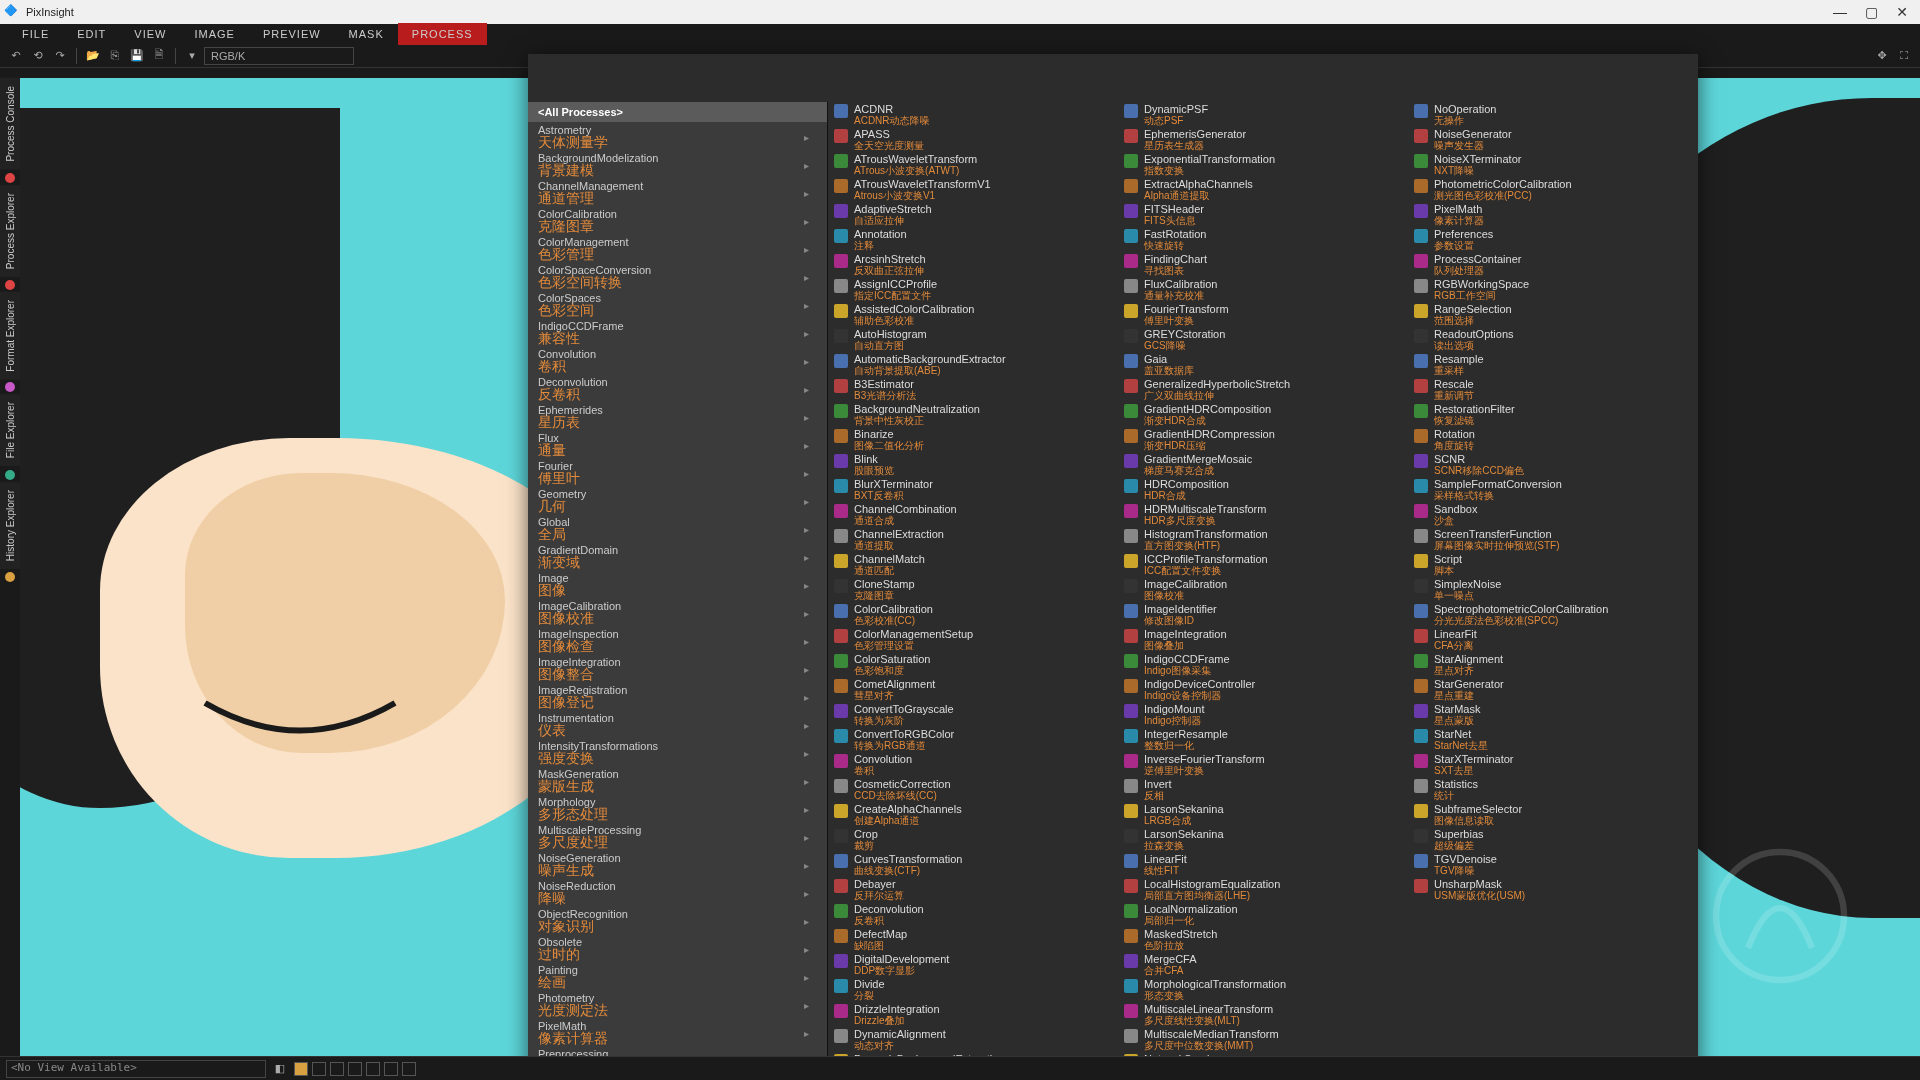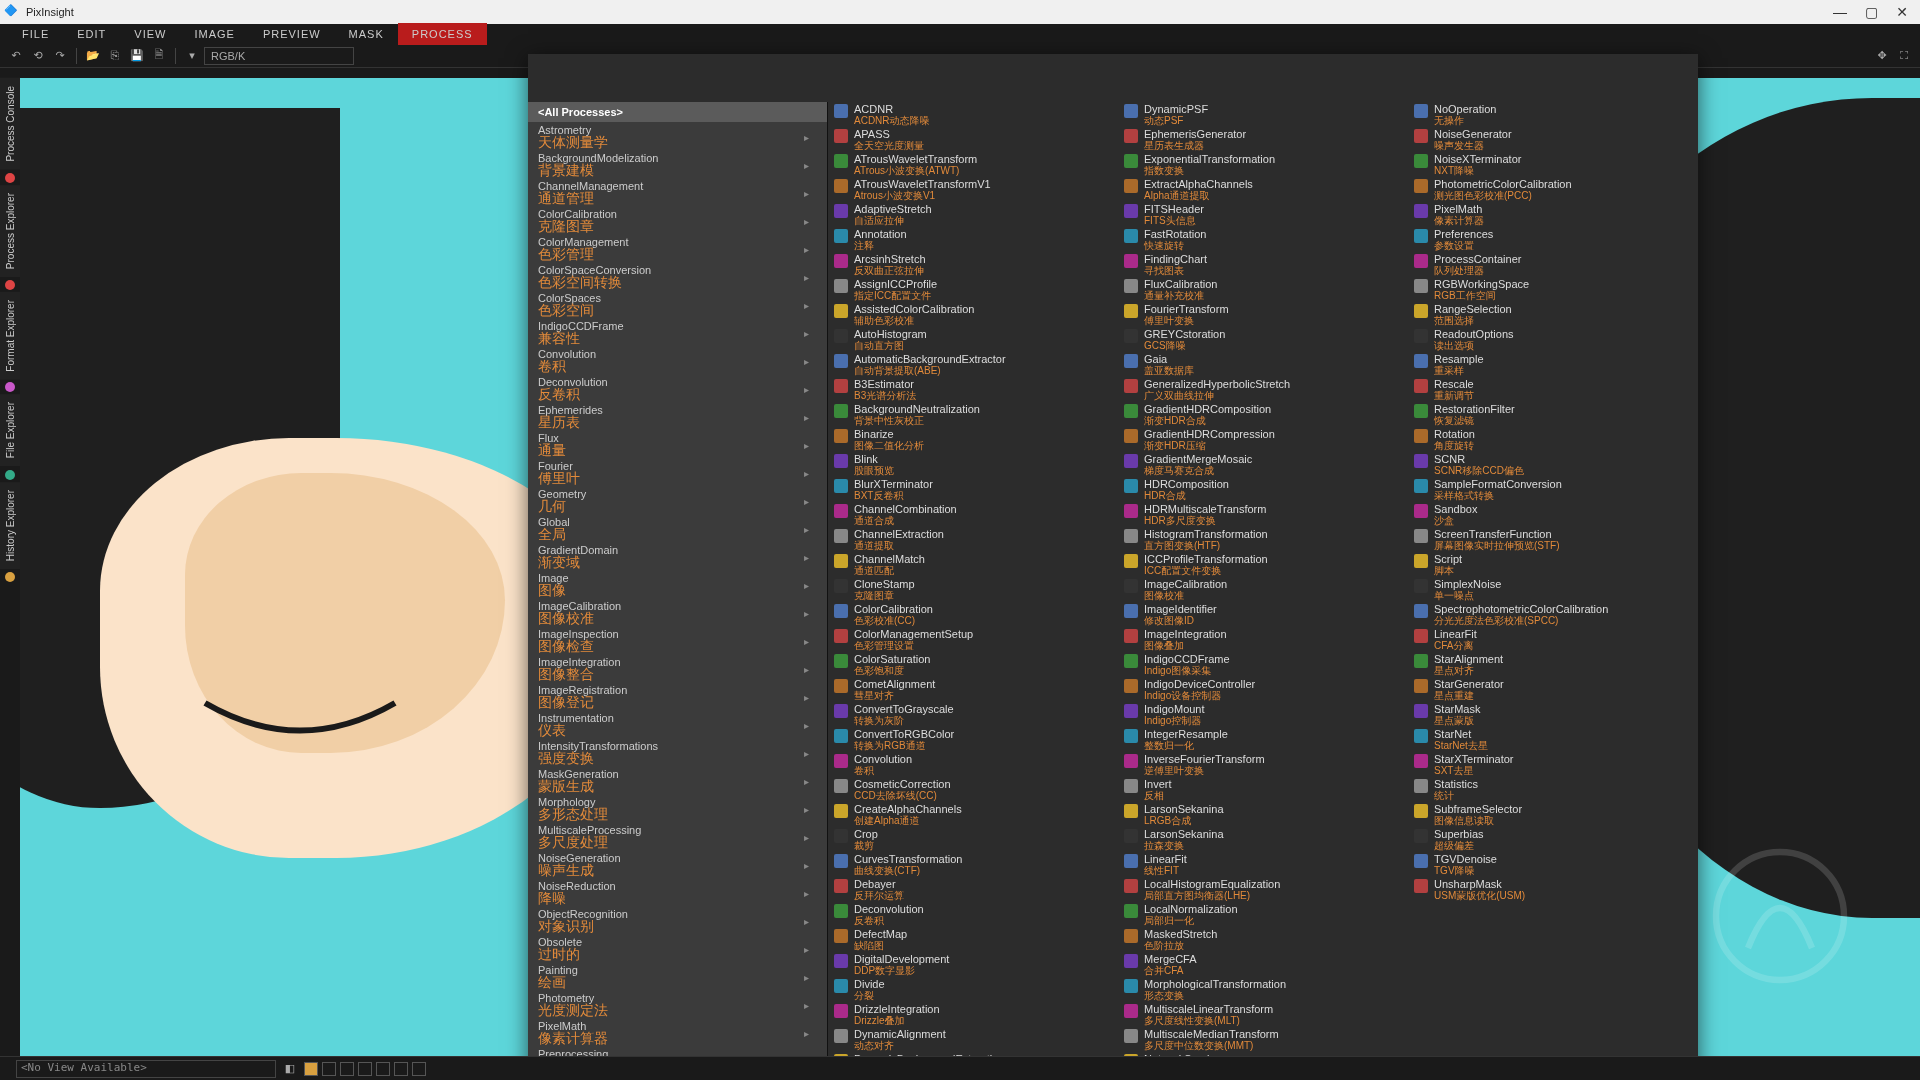--- a/index.html
+++ b/index.html
@@ -37,21 +37,21 @@
 .col0 { width:300px; background:#3b3b3b; border-right:1px solid #111; }
 .col0 .hdr { color:#fff; background:#5b5b5b; padding:4px 10px; font-weight:bold; }
 .cat { color:#ccc; padding:2px 18px 0 10px; display:flex; justify-content:space-between; align-items:center; line-height:13px; }
 .cat .arrow { color:#888; font-size:10px; }
 .cat .sub { display:block; color:#e28a3a; font-size:14px; line-height:11px; margin-bottom:2px; }
 .pcol { width:290px; background:#2c2c2c; }
 .pitem { display:flex; align-items:flex-start; gap:6px; padding:1px 6px; line-height:12px; }
 .pitem .pic { width:14px; height:14px; flex-shrink:0; border-radius:2px; margin-top:1px; }
 .pitem .txt .en { color:#ddd; font-size:11px; line-height:12px; }
 .pitem .txt .cn { color:#e28a3a; font-size:10px; line-height:11px; }
-.statusbar { position:absolute; left:0; bottom:0; right:0; height:24px; background:#1a1a1a; display:flex; align-items:center; gap:4px; padding:0 16px; border-top:1px solid #333; }
+.statusbar { position:absolute; left:0; bottom:0; right:0; height:24px; background:#1a1a1a; display:flex; align-items:center; gap:4px; padding:0 6px; border-top:1px solid #333; }
 .statusbar .sel { height:18px; width:260px; background:#1a1a1a; border:1px solid #444; color:#888; padding:0 4px; font-family:monospace; }
 .statusbar .sq { width:14px; height:14px; border:1px solid #555; }
 .logo-water { position:absolute; right:60px; bottom:60px; width:160px; height:160px; opacity:.15; }
 .logo-water svg { width:100%; height:100%; stroke:#fff; fill:none; stroke-width:4; }
 
 
 .c0{background:#4a6fae}.c1{background:#b24040}.c2{background:#3a8a3a}.c3{background:#aa6a2a}.c4{background:#6a3aaa}.c5{background:#2a8aaa}.c6{background:#aa2a8a}.c7{background:#888}.c8{background:#caa52a}.c9{background:#333}
 </style>
 </head>
 <body>

